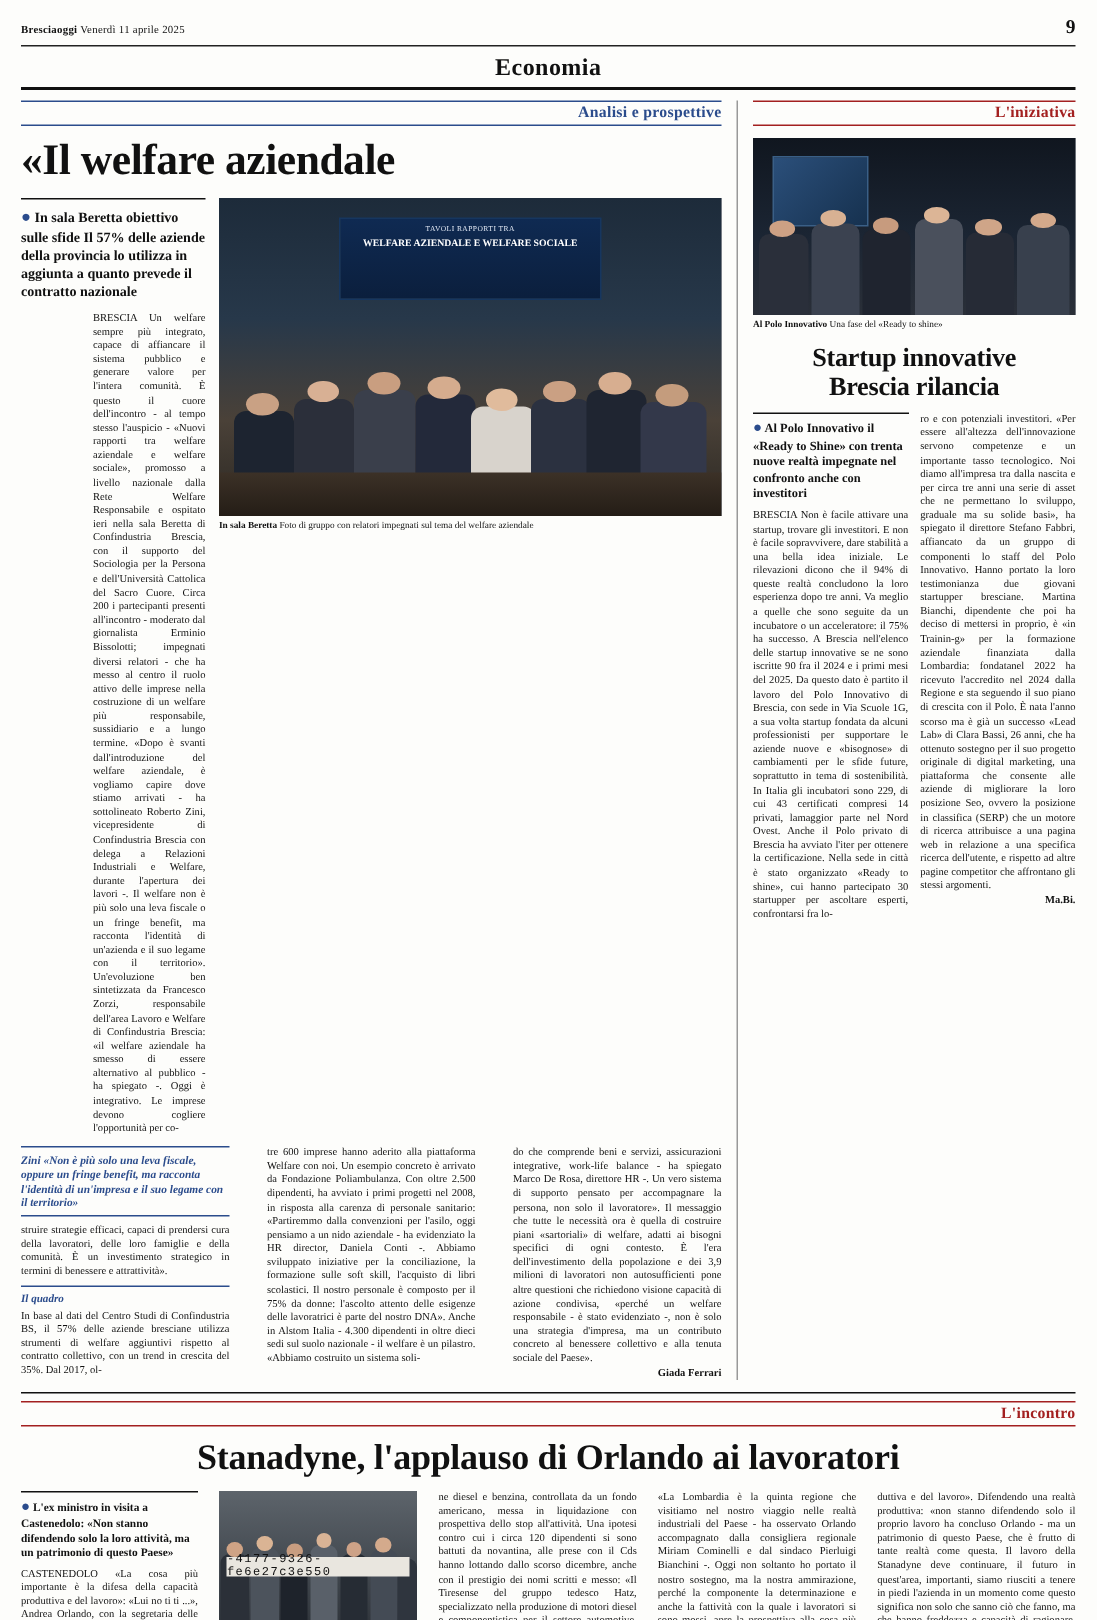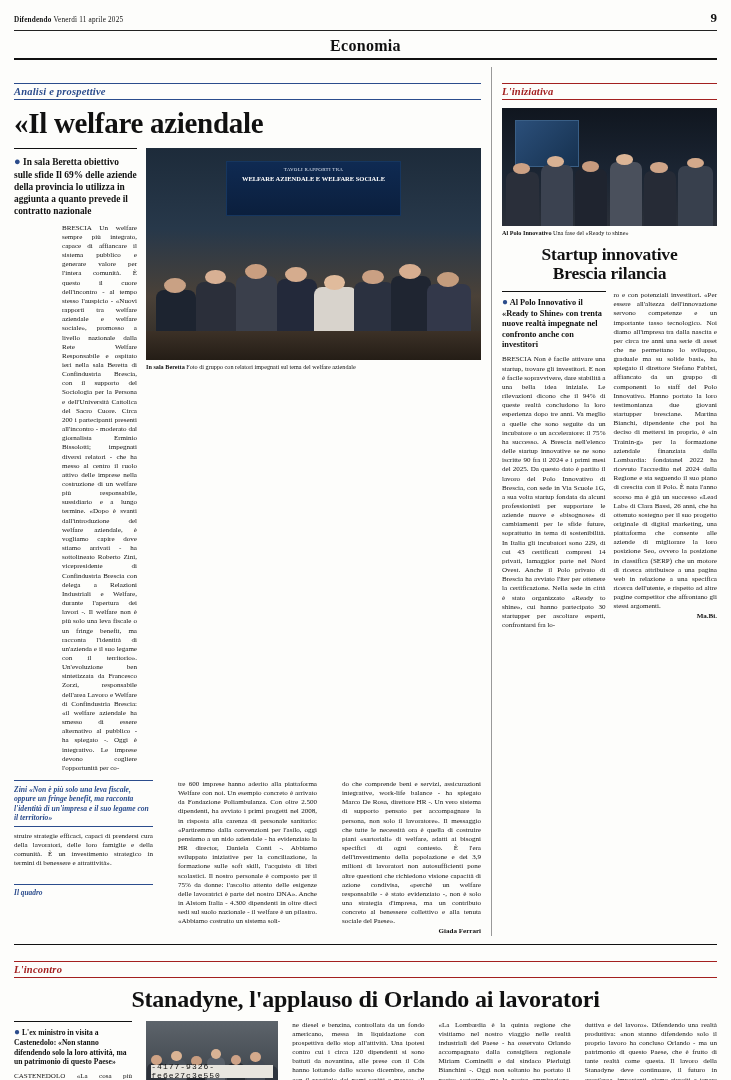--- a/index.html
+++ b/index.html
@@ -29,24 +29,24 @@
   }
   .rule-thick { border-bottom:2.2px solid #111; margin-bottom:7px; }
   .rule-thin { border-bottom:0.7px solid #111; }
 
   
   .top-wrap { display:flex; gap:0; }
   .left-block { width:478px; padding-right:10px; border-right:0.7px solid #999; }
   .right-block { width:225px; padding-left:10px; }
 
   .kicker {
-    text-align:left; font-size:10.5px; font-weight:bold; font-style:italic;
+    text-align:right; font-size:10.5px; font-weight:bold; 
     color:#2b4c8c; letter-spacing:0.2px;
     border-top:0.7px solid #2b4c8c; border-bottom:0.7px solid #2b4c8c;
-    padding:2px 0 2px 0; margin-bottom:8px;margin-top:16px;
+    padding:2px 0 2px 0; margin-bottom:8px;
   }
   .kicker.red { color:#a32020; border-color:#a32020; }
 
   .headline {
     text-align:left; font-size:29px; line-height:1.05; font-weight:bold;
     letter-spacing:-0.3px; margin:4px 0 10px 0;
   }
   .headline .l2 { display:block; }
 
   
@@ -90,21 +90,21 @@
   .cols3 { display:flex; gap:25px; margin-top:7px; }
   .cols3 > div { flex:1; }
 
   .pullbox {
     border-top:0.7px solid #2b4c8c; border-bottom:0.7px solid #2b4c8c;
     padding:4px 0; margin-bottom:5px;
     font-size:7.6px; line-height:1.22; font-weight:bold; font-style:italic; color:#2b4c8c;
   }
   .subhead-box {
     font-size:7.4px; font-weight:bold; font-style:italic; color:#2b4c8c;
-    border-top:0.7px solid #2b4c8c; padding-top:3px; margin:15px 0 3px 0;
+    border-top:0.7px solid #2b4c8c; padding-top:3px; margin:4px 0 3px 0;
   }
 
   
   .rphoto { width:100%; height:118px; position:relative; overflow:hidden; background:#1b2230; }
   .rphoto .bg { position:absolute; inset:0; background:linear-gradient(180deg,#10161f 0%,#1b2533 55%,#2a2f38 100%); }
   .rphoto .screen { position:absolute; left:6%; top:10%; width:30%; height:40%;
     background:linear-gradient(135deg,#2b4f7a,#16314f); border:1px solid #3a5f86; }
   .rphoto .pp { position:absolute; bottom:0; border-radius:7px 7px 0 0; }
   .rphoto .hh { position:absolute; border-radius:50%; }
 
@@ -138,21 +138,21 @@
     font-size:8px; letter-spacing:1px; display:flex; align-items:center; justify-content:center;
   }
 </style>
 </head>
 <body>
 
 <div class="page">
 
   <div class="masthead">
     <div class="left">
-      <b>Difendendo</b>
+      <b>Bresciaoggi</b>
       <span>Venerdì 11 aprile 2025</span>
     </div>
     <div class="pageno">9</div>
   </div>
 
   <div class="section-title">Economia</div>
   <div class="rule-thick"></div>
 
   <div class="top-wrap">
 
@@ -160,21 +160,21 @@
       <div class="kicker">Analisi e prospettive</div>
 
       <div class="headline">
         <span class="l1">«Il welfare aziendale</span>
       </div>
 
       <div class="lead-row">
         <div class="lead-col">
           <div class="bullet-lead">
             <span class="dot">●</span>
-            <span>In sala Beretta obiettivo sulle sfide Il 69% delle aziende della provincia lo utilizza in aggiunta a quanto prevede il contratto nazionale</span>
+            <span>In sala Beretta obiettivo sulle sfide Il 57% delle aziende della provincia lo utilizza in aggiunta a quanto prevede il contratto nazionale</span>
           </div>
           <div class="bodytext" style="margin-top:7px;margin-left:48px;">
             <p>BRESCIA Un welfare sempre più integrato, capace di affiancare il sistema pubblico e generare valore per l'intera comunità. È questo il cuore dell'incontro - al tempo stesso l'auspicio - «Nuovi rapporti tra welfare aziendale e welfare sociale», promosso a livello nazionale dalla Rete Welfare Responsabile e ospitato ieri nella sala Beretta di Confindustria Brescia, con il supporto del Sociologia per la Persona e dell'Università Cattolica del Sacro Cuore.
 Circa 200 i partecipanti presenti all'incontro - moderato dal giornalista Erminio Bissolotti; impegnati diversi relatori - che ha messo al centro il ruolo attivo delle imprese nella costruzione di un welfare più responsabile, sussidiario e a lungo termine. «Dopo è svanti dall'introduzione del welfare aziendale, è vogliamo capire dove stiamo arrivati - ha sottolineato Roberto Zini, vicepresidente di Confindustria Brescia con delega a Relazioni Industriali e Welfare, durante l'apertura dei lavori -. Il welfare non è più solo una leva fiscale o un fringe benefit, ma racconta l'identità di un'azienda e il suo legame con il territorio».
 Un'evoluzione ben sintetizzata da Francesco Zorzi, responsabile dell'area Lavoro e Welfare di Confindustria Brescia: «il welfare aziendale ha smesso di essere alternativo al pubblico - ha spiegato -. Oggi è integrativo. Le imprese devono cogliere l'opportunità per co-</p>
           </div>
         </div>
 
         <div class="photo-col">
           <div class="photo">
@@ -211,20 +211,23 @@
         </div>
       </div>
 
       <div class="cols3">
         <div>
           <div class="pullbox">Zini «Non è più solo una leva fiscale, oppure un fringe benefit, ma racconta l'identità di un'impresa e il suo legame con il territorio»</div>
           <div class="bodytext">
             <p>struire strategie efficaci, capaci di prendersi cura della lavoratori, delle loro famiglie e della comunità. È un investimento strategico in termini di benessere e attrattività».</p>
           </div>
           <div class="subhead-box">Il quadro</div>
+          <div class="bodytext">
+            <p>In base al dati del Centro Studi di Confindustria BS, il 57% delle aziende bresciane utilizza strumenti di welfare aggiuntivi rispetto al contratto collettivo, con un trend in crescita del 35%. Dal 2017, ol-</p>
+          </div>
         </div>
         <div>
           <div class="bodytext">
             <p>tre 600 imprese hanno aderito alla piattaforma Welfare con noi. Un esempio concreto è arrivato da Fondazione Poliambulanza. Con oltre 2.500 dipendenti, ha avviato i primi progetti nel 2008, in risposta alla carenza di personale sanitario: «Partiremmo dalla convenzioni per l'asilo, oggi pensiamo a un nido aziendale - ha evidenziato la HR director, Daniela Conti -. Abbiamo sviluppato iniziative per la conciliazione, la formazione sulle soft skill, l'acquisto di libri scolastici. Il nostro personale è composto per il 75% da donne: l'ascolto attento delle esigenze delle lavoratrici è parte del nostro DNA».
 Anche in Alstom Italia - 4.300 dipendenti in oltre dieci sedi sul suolo nazionale - il welfare è un pilastro. «Abbiamo costruito un sistema soli-</p>
           </div>
         </div>
         <div>
           <div class="bodytext">
             <p>do che comprende beni e servizi, assicurazioni integrative, work-life balance - ha spiegato Marco De Rosa, direttore HR -. Un vero sistema di supporto pensato per accompagnare la persona, non solo il lavoratore».

